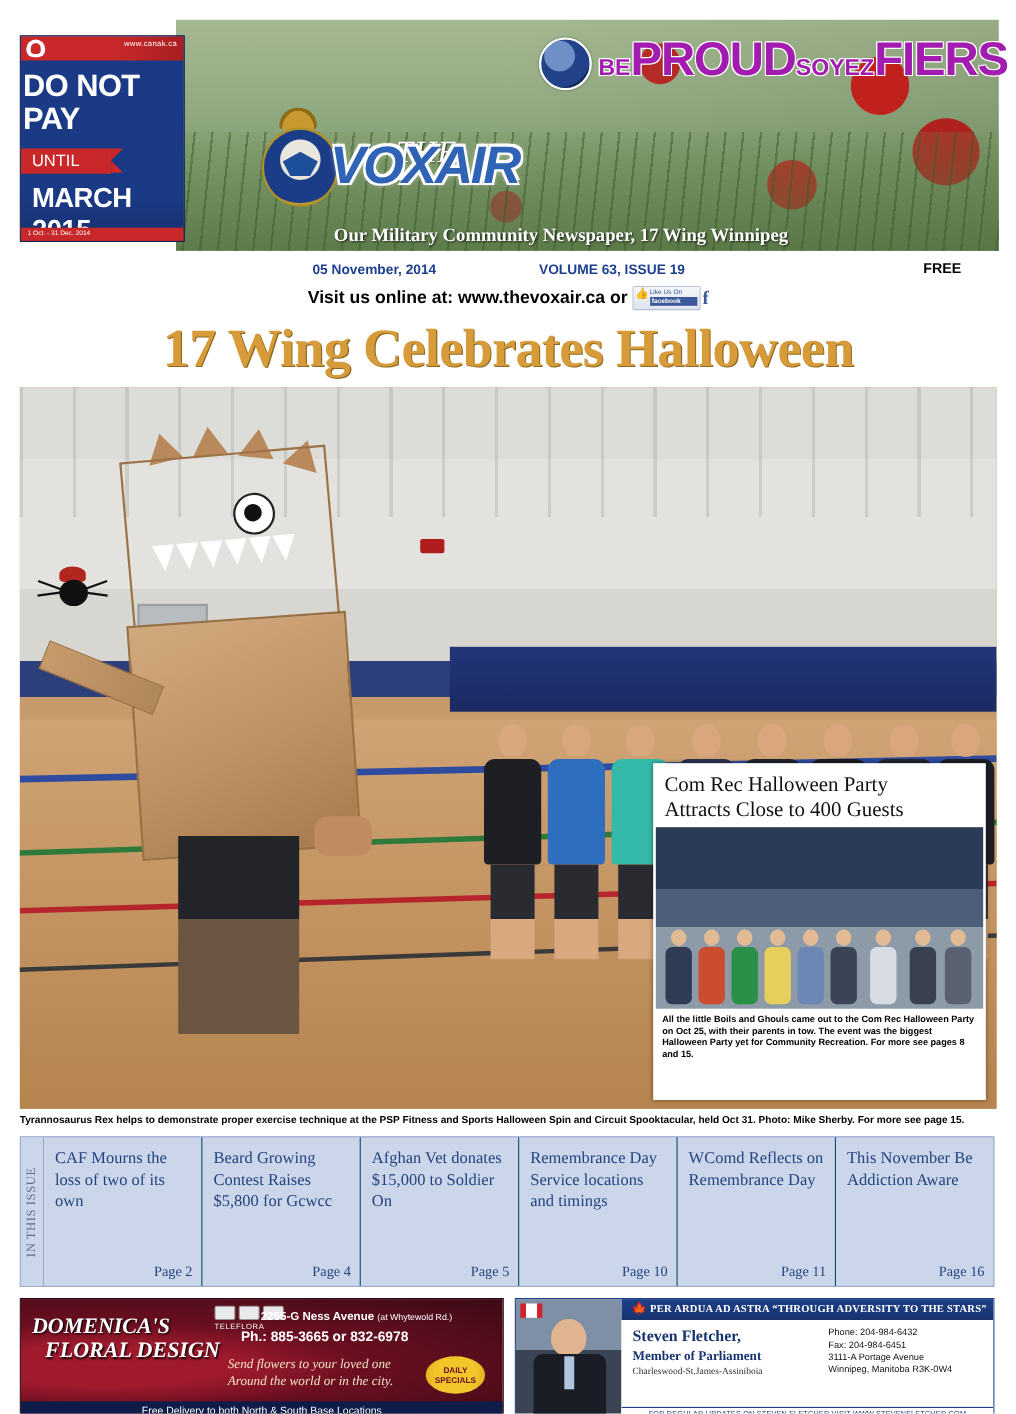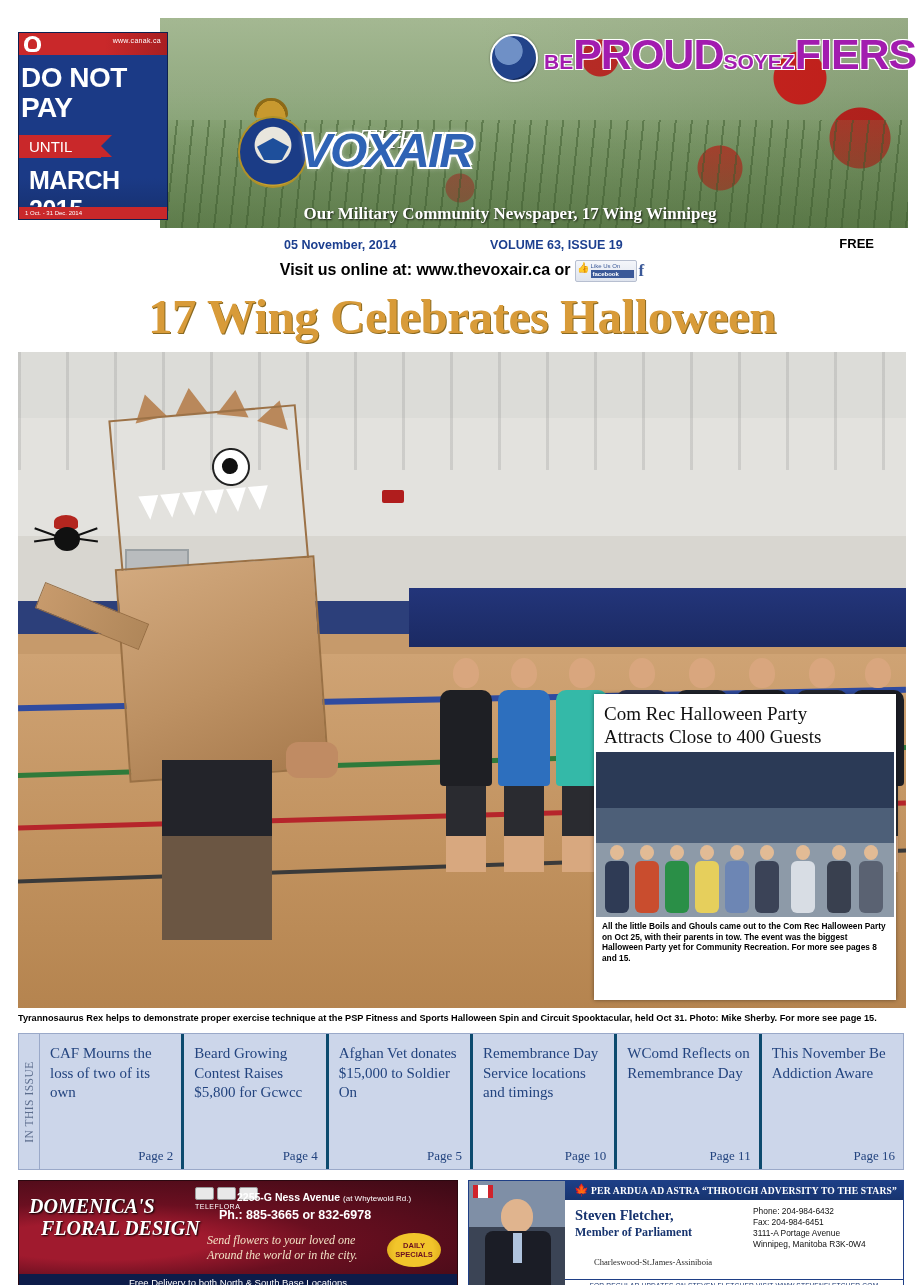--- a/index.html
+++ b/index.html
@@ -576,21 +576,21 @@
     top: 50%;
     transform: translate(-50%, -50%) rotate(-90deg);
     white-space: nowrap;
     font-family: "Liberation Serif", serif;
     font-size: 11.5px;
     letter-spacing: .5px;
     color: #5d6e8e;
   }
   .issue-col {
     flex: 1;
-    border-right: 3px solid #0c4a6e;
+    border-right: 1px solid #0c4a6e;
     padding: 10px 8px 4px 10px;
     position: relative;
     box-sizing: border-box;
   }
   .issue-col:last-child { border-right: none; }
   .issue-col .txt {
     font-family: "Liberation Serif", serif;
     font-size: 15px;
     line-height: 19.5px;
     color: #23447f;
@@ -740,25 +740,24 @@
     color: #17346f;
   }
   .mp-role {
     position: absolute; left: 10px; top: 44px;
     font-family: "Liberation Serif", serif;
     font-weight: bold;
     font-size: 12px;
     color: #17346f;
   }
   .mp-riding {
-    position: absolute; left: 10px; top: 76px;
+    position: absolute; left: 10px; top: 60px;
     font-family: "Liberation Serif", serif;
     font-size: 8.6px;
     color: #2a2a2a;
-    margin-left: 19px;
   }
   .mp-contact {
     position: absolute; left: 188px; top: 25px;
     font-size: 8.4px;
     line-height: 11px;
     color: #111;
   }
   .mp-footer {
     position: absolute; left: 0; right: 0; bottom: 0;
     background: #fff;

